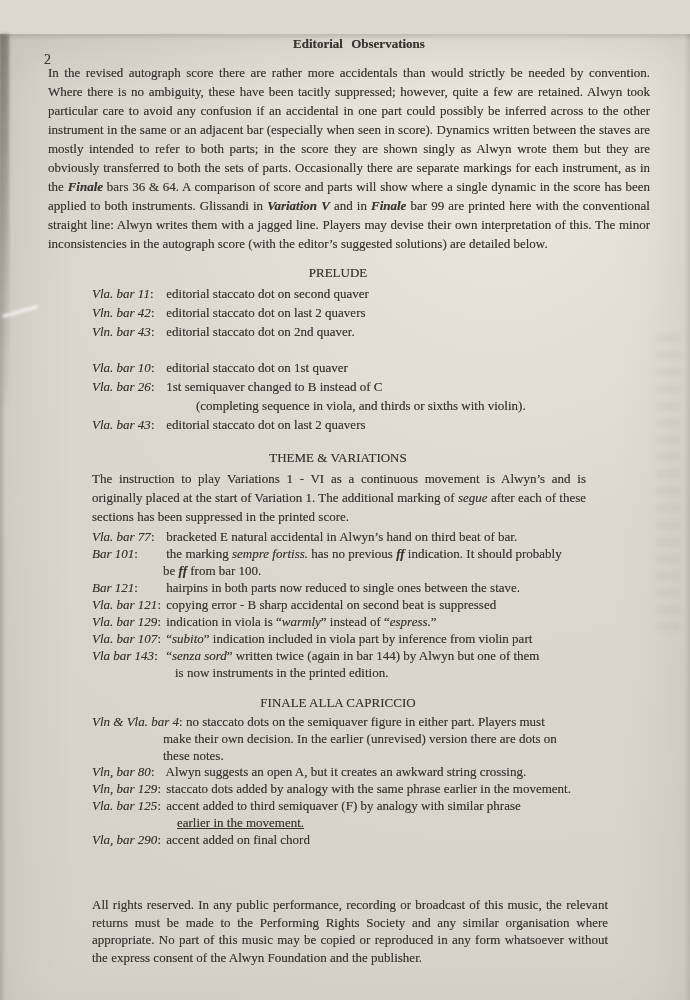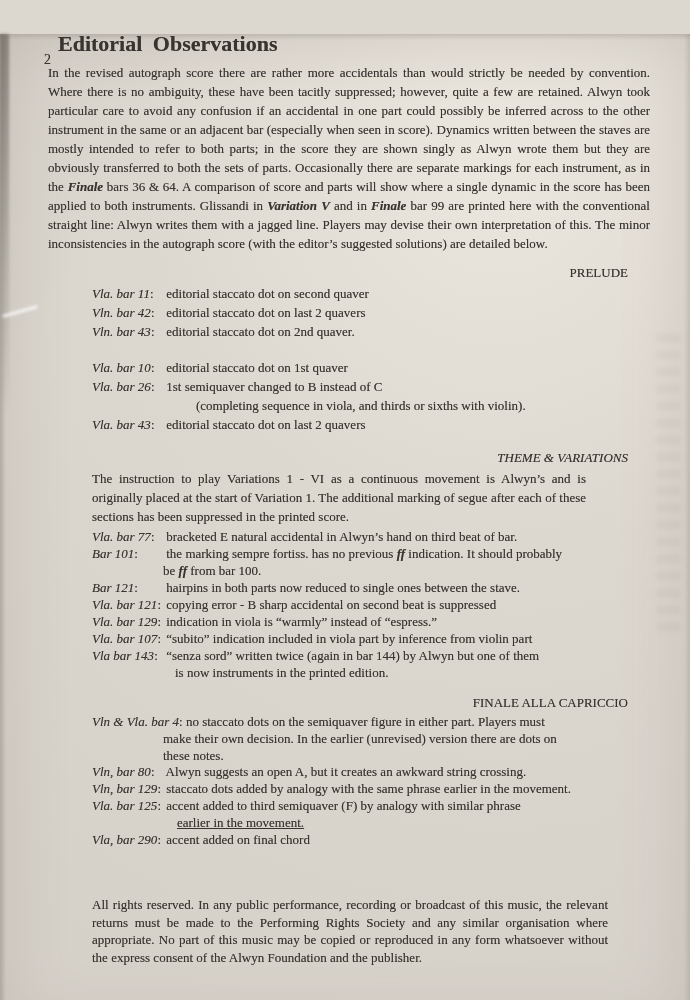--- a/index.html
+++ b/index.html
@@ -28,38 +28,38 @@
     background:linear-gradient(270deg, rgba(96,90,82,.16), rgba(96,90,82,0));}
   .streak{position:absolute;left:2px;top:276px;width:36px;height:3px;
     background:rgba(255,255,255,.8);filter:blur(1.6px);transform:rotate(-16deg);}
   .ghost-bleed{position:absolute;right:10px;top:300px;width:24px;height:300px;
     background:repeating-linear-gradient(180deg, rgba(95,90,84,.05) 0 8px, rgba(0,0,0,0) 8px 17px);
     filter:blur(2px);}
   .content{position:relative;padding:0 40px 0 48px;
     font-size:13px;line-height:19px;
     text-shadow:0 0 .4px rgba(56,52,47,.5);}
   .page-number{position:absolute;left:44px;top:16px;font-size:14px;}
-  .title{margin:34px 0 0 10px;width:602px;
-    font-size:22px;font-weight:bold;word-spacing:5px;line-height:20px;}
+  .title{margin:34px 0 0 10px;width:602px;text-align:center;
+    font-size:13px;font-weight:bold;word-spacing:5px;line-height:20px;}
   .intro{margin:9px 0 0;width:602px;text-align:justify;}
-  .sec-heading{margin-top:12px;width:580px;text-align:right;line-height:19px;}
+  .sec-heading{margin-top:12px;width:580px;text-align:center;line-height:19px;}
   .sec-prelude .sec-heading{margin-top:10px;}
-  .sec-theme   .sec-heading{margin-top:14px;font-style:italic;}
+  .sec-theme   .sec-heading{margin-top:14px;}
   .sec-finale  .sec-heading{margin-top:12px;}
   .sec-para{margin:2px 0 0 44px;width:494px;text-align:justify;line-height:19px;}
   .group{margin:2px 0 0 44px;width:536px;}
   .group + .group{margin-top:17px;}
   .entry{padding-left:71px;text-indent:-71px;text-align:justify;}
   .sec-prelude .entry{line-height:19px;}
   .sec-theme   .entry{line-height:17px;}
   .sec-finale  .entry{line-height:16.8px;}
   .lbl{display:inline-block;min-width:71px;text-indent:0;}
   .lbl i{font-style:italic;}
   .rights{margin:48px 0 8px 44px;width:516px;text-align:justify;line-height:17.5px;}
-  .s-i{}
+  .s-i{font-style:italic;}
   .s-bi{font-style:italic;font-weight:bold;}
   p{margin:0;}
 </style>
 </head>
 <body>
 
 <div class="paper">
   <div class="edge-left-full"></div>
   <div class="edge-left-strip"></div>
   <div class="edge-top"></div>

